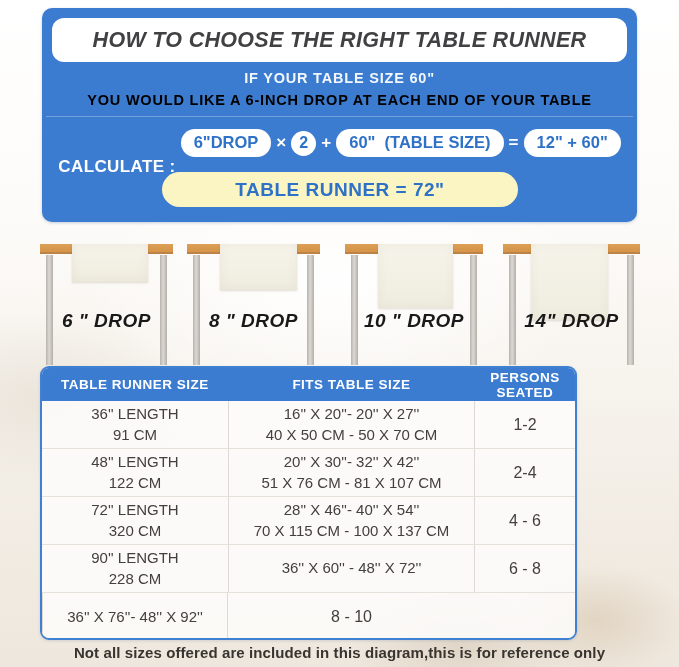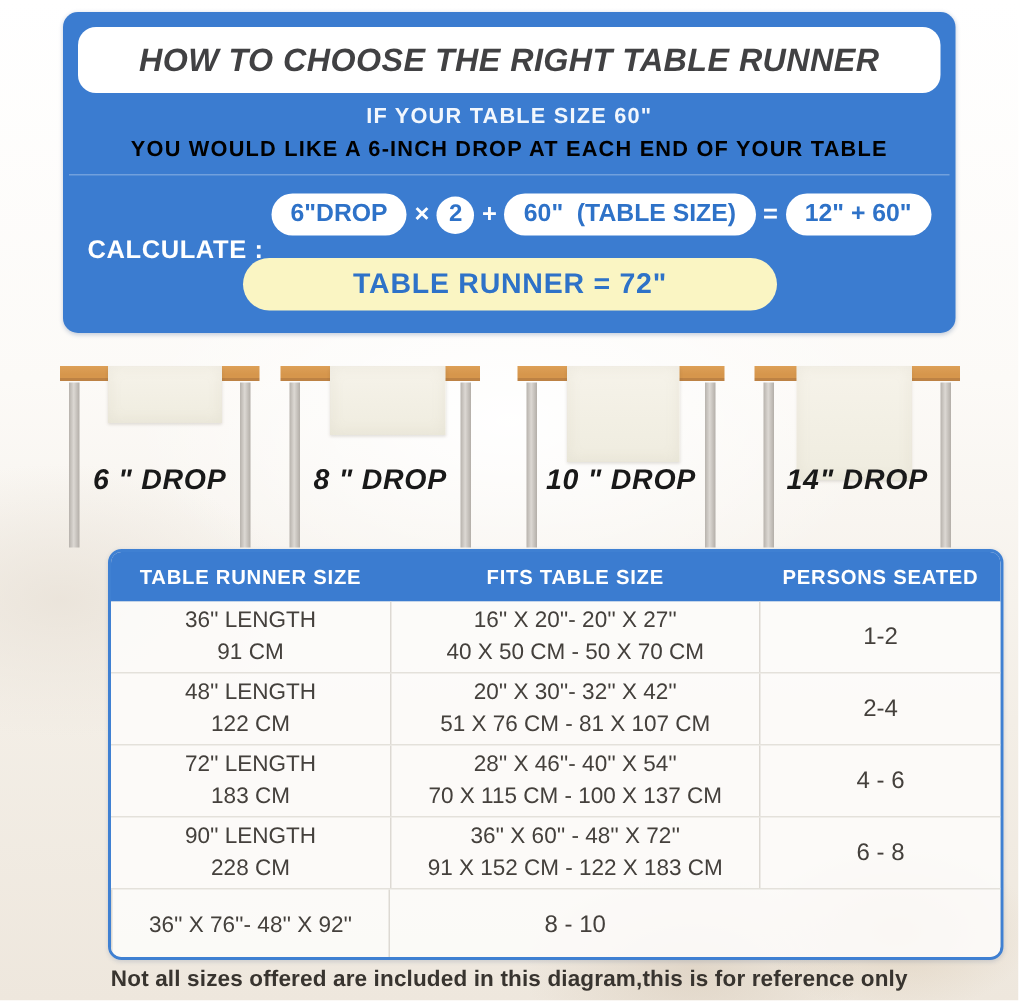--- a/index.html
+++ b/index.html
@@ -91,25 +91,24 @@
     box-shadow: 0 1px 2px rgba(90,80,60,0.18), inset 0 0 10px rgba(160,150,120,0.10);
   }
   .drop-label {
     position: absolute; left: 0; right: 0; top: 66px; z-index: 4;
     text-align: center; font-size: 19px; font-weight: bold; font-style: italic;
     color: #191919; letter-spacing: 0.5px; white-space: nowrap;
   }
 
   
   .size-table {
-    position: absolute; left: 40px; top: 366px; width: 597px; height: 274px;
+    position: absolute; left: 40px; top: 366px; width: 537px; height: 274px;
     border-radius: 9px; overflow: hidden;
     border: 2px solid #3f80d2;
     box-shadow: 0 1px 3px rgba(60,90,140,0.18);
-    margin-left: 32px;
   }
   .thead {
     display: grid; grid-template-columns: 186px 247px 1fr;
     background: #3b7cd0; height: 33px; align-items: center;
   }
   .th {
     text-align: center; color: #ffffff; font-size: 13.5px; font-weight: bold;
     letter-spacing: 0.5px;
   }
   .tbody { background: rgba(253,252,250,0.88); }
@@ -222,37 +221,36 @@
         <div class="td mid">
           <div>20'' X 30''- 32'' X 42''</div>
           <div>51 X 76 CM - 81 X 107 CM</div>
         </div>
         <div class="td persons">2-4</div>
       </div>
 
       <div class="tr">
         <div class="td">
           <div>72'' LENGTH</div>
-          <div>183 CM</div>
+          <div>320 CM</div>
         </div>
         <div class="td mid">
           <div>28'' X 46''- 40'' X 54''</div>
           <div>70 X 115 CM - 100 X 137 CM</div>
         </div>
         <div class="td persons">4 - 6</div>
       </div>
 
       <div class="tr">
         <div class="td">
           <div>90'' LENGTH</div>
           <div>228 CM</div>
         </div>
         <div class="td mid">
           <div>36'' X 60'' - 48'' X 72''</div>
-          <div>91 X 152 CM - 122 X 183 CM</div>
         </div>
         <div class="td persons">6 - 8</div>
       </div>
 
       <div class="tr">
         <div class="td mid">
           <div>36'' X 76''- 48'' X 92''</div>
         </div>
         <div class="td persons">8 - 10</div>
       </div>

